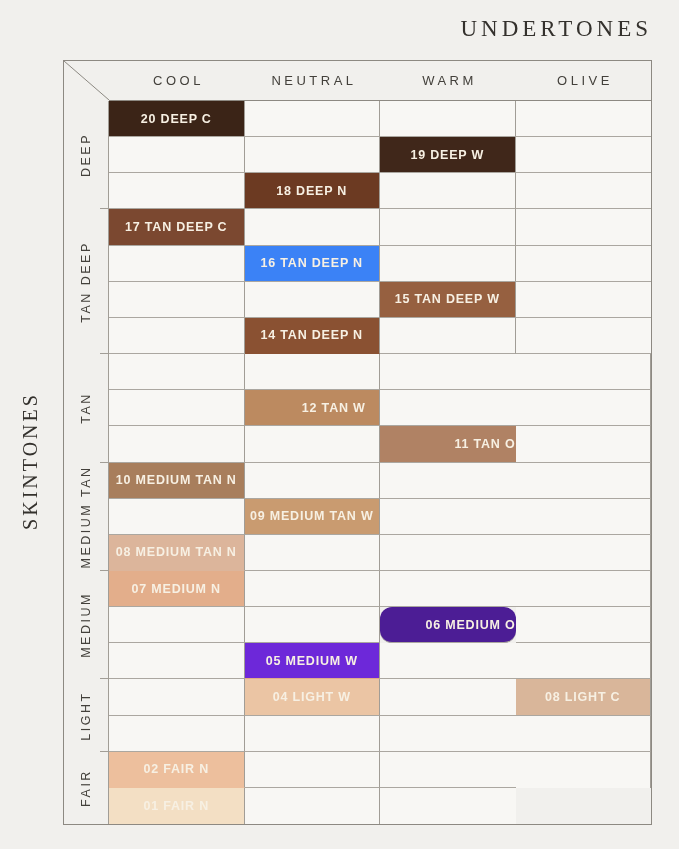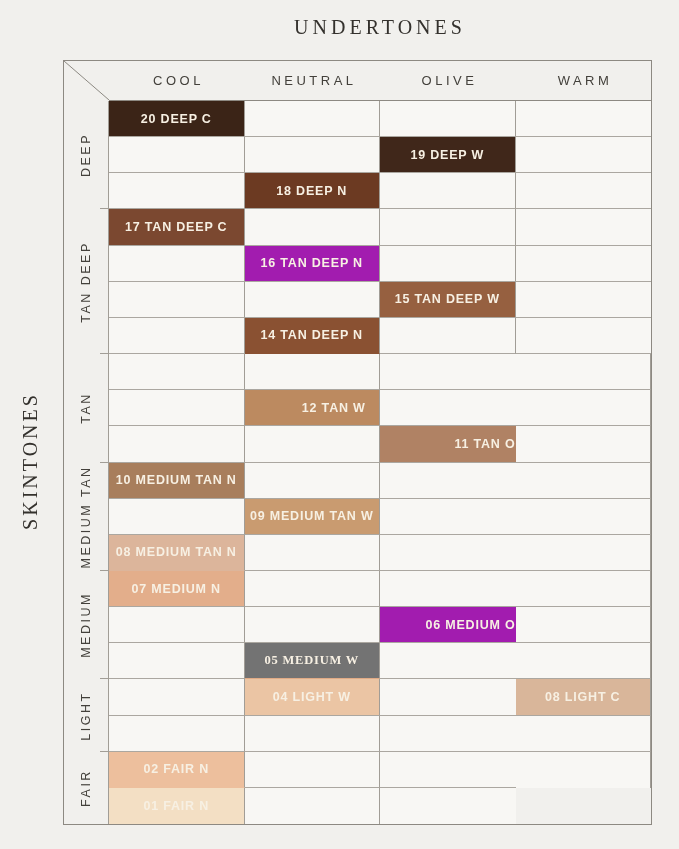--- a/index.html
+++ b/index.html
@@ -12,22 +12,22 @@
     --label-text:#43403b;
     --swatch-text:#f7f0e3;
   }
   html,body{margin:0;padding:0;}
   body{
     width:679px;height:849px;position:relative;overflow:hidden;
     background:var(--page-bg);
     font-family:"Liberation Sans",sans-serif;
   }
   .title{
-    position:absolute;left:108px;top:16px;width:544px;text-align:center;
-    font-family:"Liberation Serif",serif;font-size:20px;letter-spacing:4px;
+    position:absolute;left:108px;top:16px;width:544px;text-align:right;
+    font-family:"Liberation Serif",serif;font-size:23px;letter-spacing:4px;
     color:var(--heading-text);
   }
   .skintones{
     position:absolute;left:30px;top:461px;
     transform:translate(-50%,-50%) rotate(-90deg);white-space:nowrap;
     font-family:"Liberation Serif",serif;font-size:20px;letter-spacing:3px;
     color:var(--heading-text);
   }
   .chart{
     position:absolute;left:63px;top:60px;width:587px;height:763px;
@@ -81,22 +81,22 @@
 
 <div class="chart">
   <div class="corner">
     <svg width="45" height="39" viewBox="0 0 45 39">
       <line x1="0" y1="0" x2="45" y2="39" stroke="currentColor" stroke-width="1"></line>
     </svg>
   </div>
   <div class="headers">
       <div class="col-header">COOL</div>
       <div class="col-header">NEUTRAL</div>
+      <div class="col-header">WARM</div>
       <div class="col-header">OLIVE</div>
-      <div class="col-header">WARM</div>
     </div>
   <div class="spine">
       <div class="group tick" style="flex-grow: 3;">
         <span>DEEP</span>
       </div>
       <div class="group tick" style="flex-grow: 4;">
         <span>TAN DEEP</span>
       </div>
       <div class="group tick" style="flex-grow: 3;">
         <span>TAN</span>
@@ -133,21 +133,21 @@
       </div>
       <div class="cell"></div>
       <div class="cell col-last"></div>
       <div class="cell swatch" style="background: rgb(123, 72, 48);">
         <span>17 TAN DEEP C</span>
       </div>
       <div class="cell"></div>
       <div class="cell"></div>
       <div class="cell col-last"></div>
       <div class="cell"></div>
-      <div class="cell swatch" style="background: #a21caf;">
+      <div class="cell swatch" style="background: #3b82f6;">
         <span>16 TAN DEEP N</span>
       </div>
       <div class="cell"></div>
       <div class="cell col-last"></div>
       <div class="cell"></div>
       <div class="cell"></div>
       <div class="cell swatch" style="background: rgb(150, 96, 64);">
         <span>15 TAN DEEP W</span>
       </div>
       <div class="cell col-last"></div>
@@ -192,26 +192,26 @@
       <div class="cell col-last"></div>
       <div class="cell"></div>
       <div class="cell swatch" style="background: rgb(227, 174, 139);">
         <span>07 MEDIUM N</span>
       </div>
       <div class="cell"></div>
       <div class="cell col-last"></div>
       <div class="cell"></div>
       <div class="cell"></div>
       <div class="cell"></div>
-      <div class="cell col-last swatch" style="background: #a21caf;">
+      <div class="cell col-last swatch" style="background: #4c1d95; border-radius: 12px;">
         <span>06 MEDIUM O</span>
       </div>
       <div class="cell"></div>
       <div class="cell"></div>
-      <div class="cell swatch" style="background: #737373; border-bottom-color: rgb(225, 171, 134); font-family: Liberation Serif, serif;">
+      <div class="cell swatch" style="background: #6d28d9; border-bottom-color: rgb(225, 171, 134);">
         <span>05 MEDIUM W</span>
       </div>
       <div class="cell col-last"></div>
       <div class="cell"></div>
       <div class="cell"></div>
       <div class="cell swatch" style="background: rgb(235, 197, 164);">
         <span>04 LIGHT W</span>
       </div>
       <div class="cell col-last"></div>
       <div class="cell swatch" style="background: rgb(217, 182, 154);">

